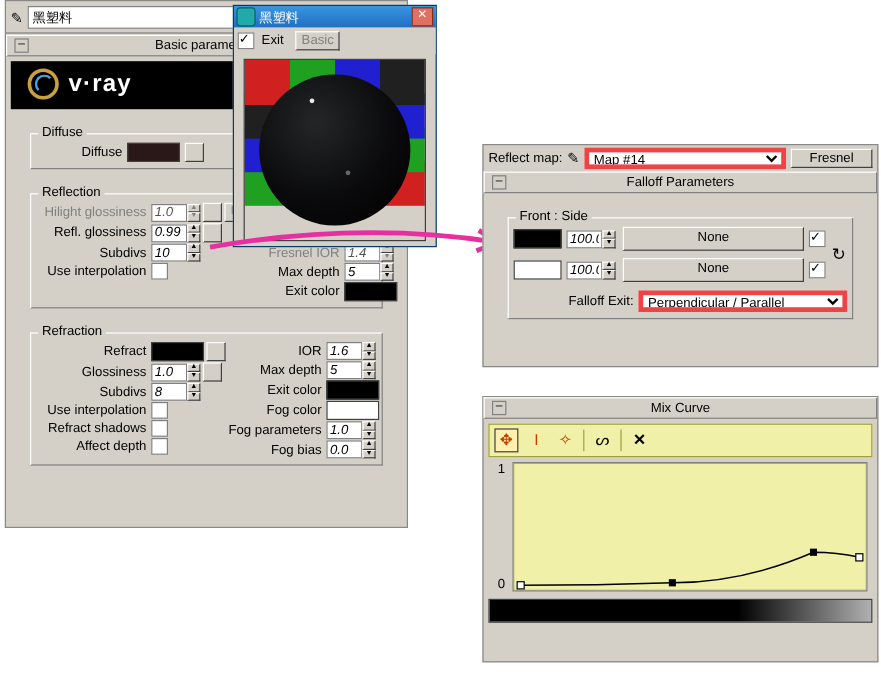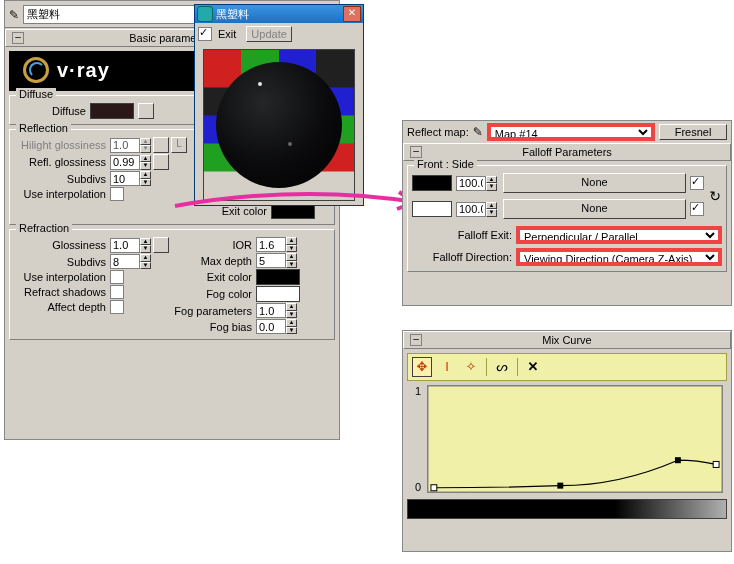--- a/index.html
+++ b/index.html
@@ -39,21 +39,21 @@
     border: 1px solid #808080;
     background: #d4d0c8;
     text-align: center;
     line-height: 8px;
     font-size: 10px;
   }
   .group {
     border: 1px solid #808080;
     border-top-color:#fff;
     border-left-color:#fff;
-    margin: 4px;
+    margin: 20px;
     padding: 6px 4px 4px 4px;
     position: relative;
   }
   .group > .legend {
     position: absolute;
     top: -8px;
     left: 6px;
     background: #d4d0c8;
     padding: 0 3px;
     font-size: 11px;
@@ -81,20 +81,21 @@
     height: 15px;
   }
   .spinner input {
     width: 30px;
     font-size: 11px;
     border: 1px solid #808080;
     padding: 0 2px;
     height: 15px;
     box-sizing: border-box;
     background: #fff;
+    font-style: italic;
   }
   .spinner .arrows {
     display: flex;
     flex-direction: column;
     width: 11px;
   }
   .spinner .arrows div {
     flex: 1;
     background: #d4d0c8;
     border: 1px solid #fff;
@@ -436,20 +437,26 @@
         </div>
       </div>
     </div>
   </div>
 
   <div class="group">
     <span class="legend">Refraction</span>
     <div style="display:flex">
       <div style="flex:1">
         <div class="row">
+          <div class="lbl" style="width:92px">Refract</div>
+          <span class="swatch" style="background:#000"></span>
+          <div style="width:2px"></div>
+          <span class="smallbtn"></span>
+        </div>
+        <div class="row">
           <div class="lbl" style="width:92px">Glossiness</div>
           <span class="spinner">
             <input value="1.0" style="">
             <span class="arrows">
                 <div>▲</div>
                 <div>▼</div>
               </span>
           </span>
           <div style="width:2px"></div>
           <span class="smallbtn"></span>
@@ -533,21 +540,21 @@
 
 <div class="floatwin" style="left:194px; top:4px; width:168px;">
   <div class="titlebar">
     <div class="ticon"></div>
     <span>黑塑料</span>
     <div class="closebtn">✕</div>
   </div>
   <div style="padding:3px; display:flex; align-items:center; gap:6px; background:#d4d0c8;">
     <span class="checkbox checked"></span>
     <span>Exit</span>
-    <span class="winbtn disabled" style="margin-left:4px;">Update</span>
+    <span class="winbtn disabled" style="margin-left:4px;">Basic</span>
   </div>
   <div class="preview-checker">
     <div class="sphere"></div>
   </div>
 </div>
 
 <svg class="pink-arrow" style="left:170px; top:186px;" width="260" height="40">
   <path d="M5 20 Q 130 -2 245 16" stroke="#e82fa0" stroke-width="4" fill="none"></path>
   <path d="M245 16 l-16 -10 M245 16 l-18 7" stroke="#e82fa0" stroke-width="4" fill="none"></path>
 </svg>
@@ -604,26 +611,20 @@
           <span class="checkbox checked"></span>
         </div>
       </div>
       <div class="swap-icon">↻</div>
     </div>
 
     <div class="row" style="margin-top:6px">
       <div class="lbl" style="width:100px">Falloff Exit:</div>
       <select style="flex:1">
         <option>Perpendicular / Parallel</option>
-      </select>
-    </div>
-    <div class="row" style="margin-top:4px">
-      <div class="lbl" style="width:100px">Falloff Direction:</div>
-      <select style="flex:1">
-        <option>Viewing Direction (Camera Z-Axis)</option>
       </select>
     </div>
   </div>
 </div>
 
 <div class="panel" style="left:402px; top:330px; width:330px; height:222px;">
   <div class="rollout-title">
     <span class="dash">–</span>
     <span>Mix Curve</span>
   </div>

